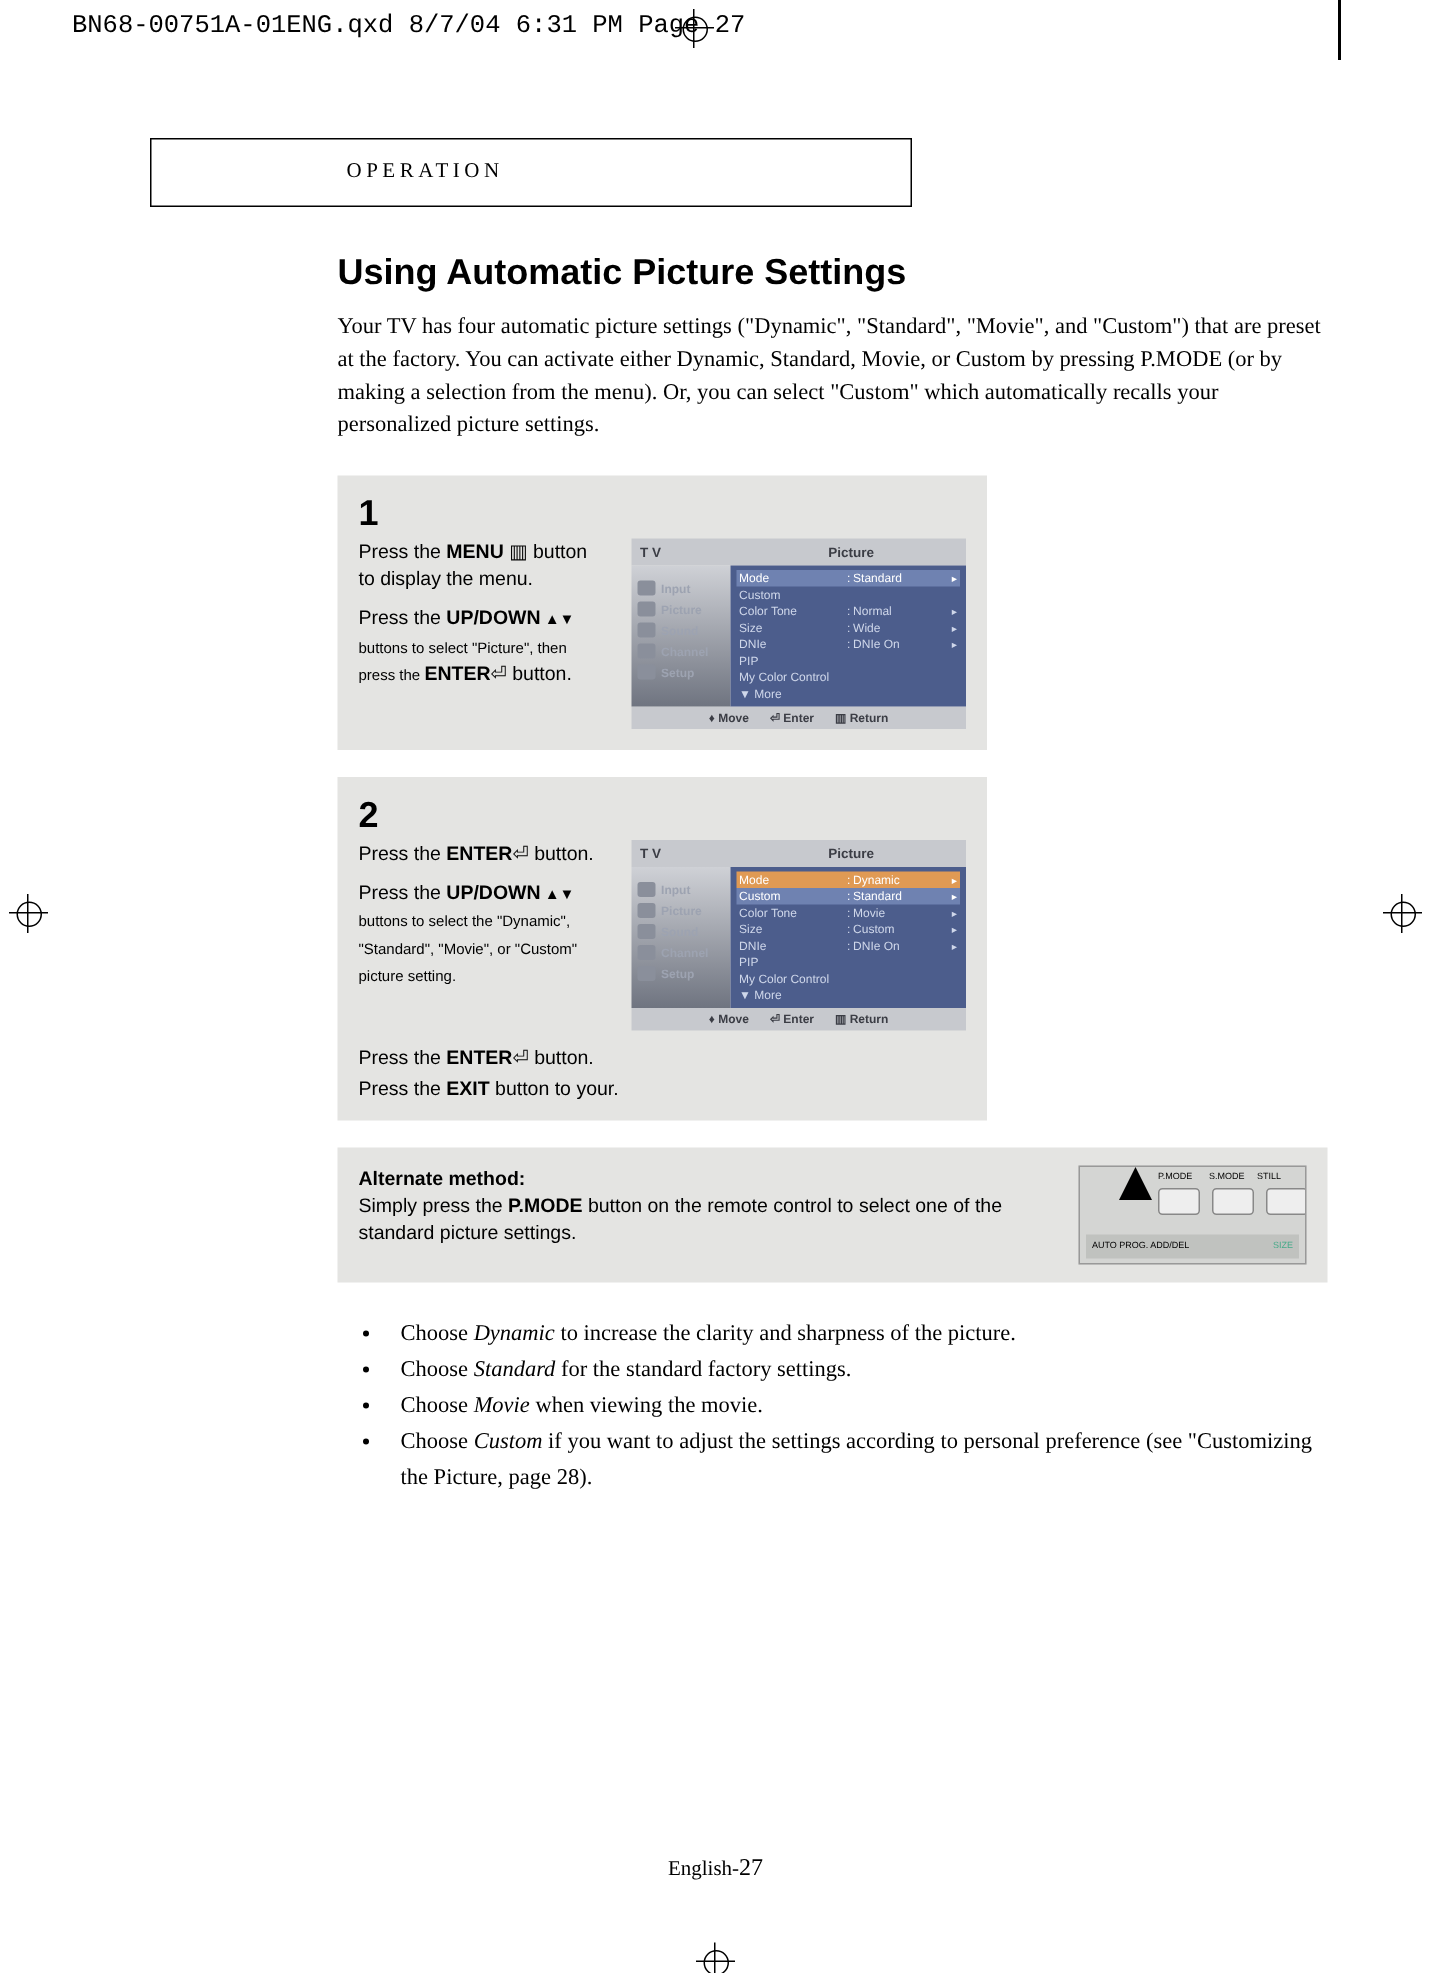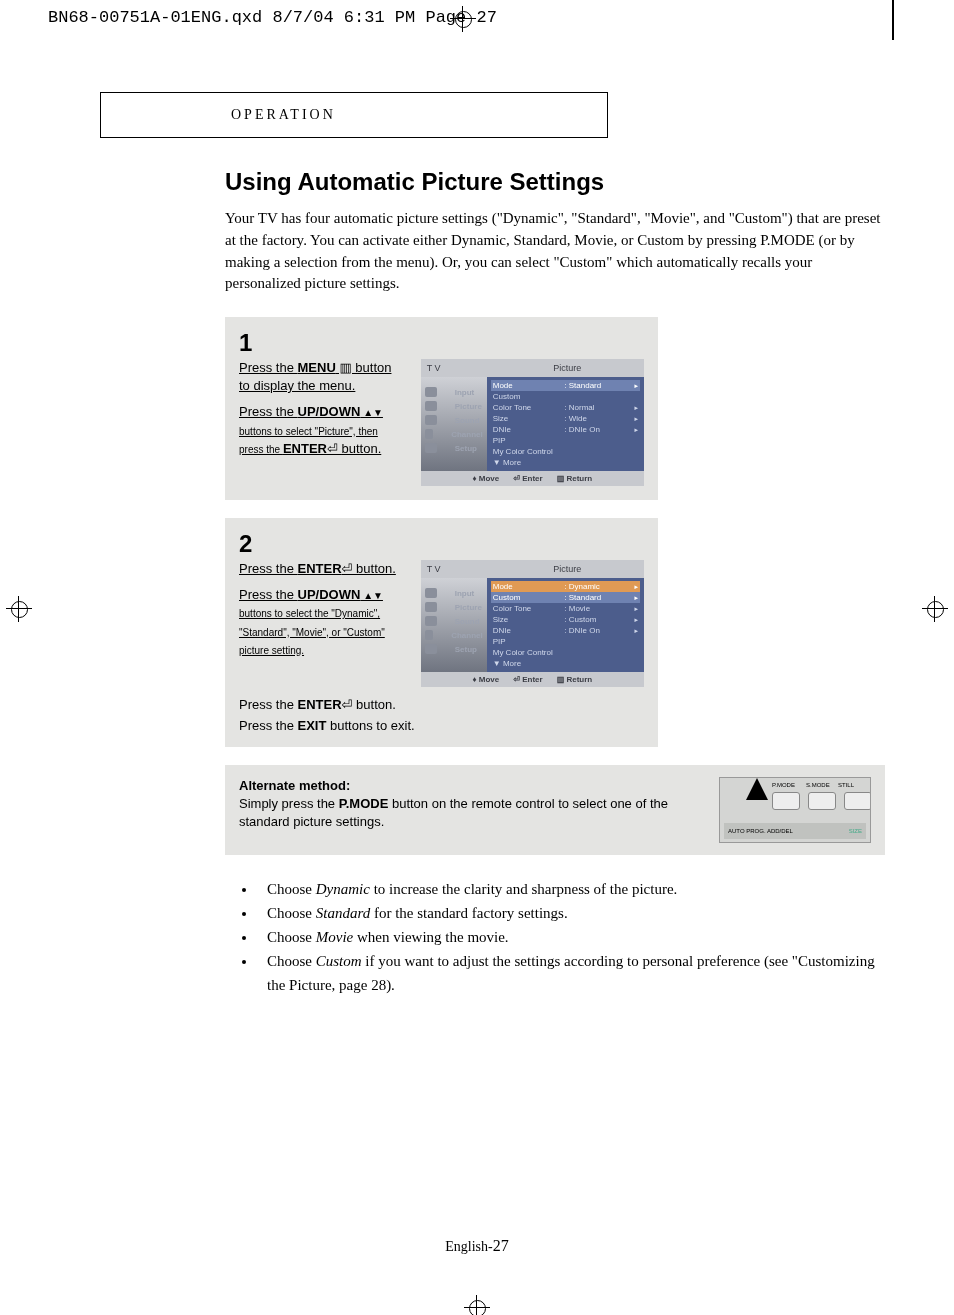--- a/index.html
+++ b/index.html
@@ -67,47 +67,47 @@
   .stepnum {
     font-size: 24px;
     font-weight: bold;
     margin-bottom: 2px;
   }
   .stepcols {
     display: flex;
     gap: 18px;
     align-items: flex-start;
   }
-  .steptext { width: 165px; line-height: 1.4; text-decoration: underline; }
+  .steptext { width: 165px; line-height: 1.4; }
   .steptext p { margin: 0 0 8px 0; }
   .b { font-weight: bold; }
   .arrow { font-size: 10px; }
   .osd {
     width: 225px;
     font-family: Arial, sans-serif;
     font-size: 9px;
   }
   .osd-head {
     display: flex;
     background: #c7c9ce;
     color: #3b3d45;
-    font-weight: normal;
+    font-weight: bold;
   }
   .osd-head .tv { width: 58px; padding: 4px 6px; }
   .osd-head .lab { flex: 1; text-align: center; padding: 4px 0; }
   .osd-body { display: flex; }
   .osd-side {
     width: 58px;
     background: linear-gradient(#cfd1d6, #6f7480);
     padding: 6px 4px;
     color: #9da3b1;
     font-weight: bold;
     font-size: 8px;
   }
-  .osd-side div { margin: 4px 0; display: flex; align-items: center; gap: 18px; }
+  .osd-side div { margin: 4px 0; display: flex; align-items: center; gap: 4px; }
   .osd-side .ic {
     width: 12px; height: 10px; border-radius: 2px;
     background: #8a8f9b; display: inline-block;
   }
   .osd-main {
     flex: 1;
     background: #4c5d8c;
     color: #cfd7ea;
     padding: 3px 4px;
   }
@@ -402,21 +402,21 @@
               </div>
           </div>
           <div class="osd-foot">
             <span>♦ Move</span>
             <span>⏎ Enter</span>
             <span>▥ Return</span>
           </div>
         </div>
       </div>
       <p style="margin:10px 0 0 0"><span>Press the </span><span class="b">ENTER</span><span>⏎ button.</span></p>
-      <p style="margin:6px 0 0 0"><span>Press the </span><span class="b">EXIT</span><span> buttons to exit.</span></p>
+      <p style="margin:6px 0 0 0"><span>Press the </span><span class="b">EXIT</span><span> button to your.</span></p>
     </div>
 
     <div class="altbox">
       <div class="txt">
         <div class="b">Alternate method:</div>
         <div>
           <span>Simply press the </span><span class="b">P.MODE</span><span> button on the remote control to select one of the standard picture settings.</span>
         </div>
       </div>
       <div class="remote">

